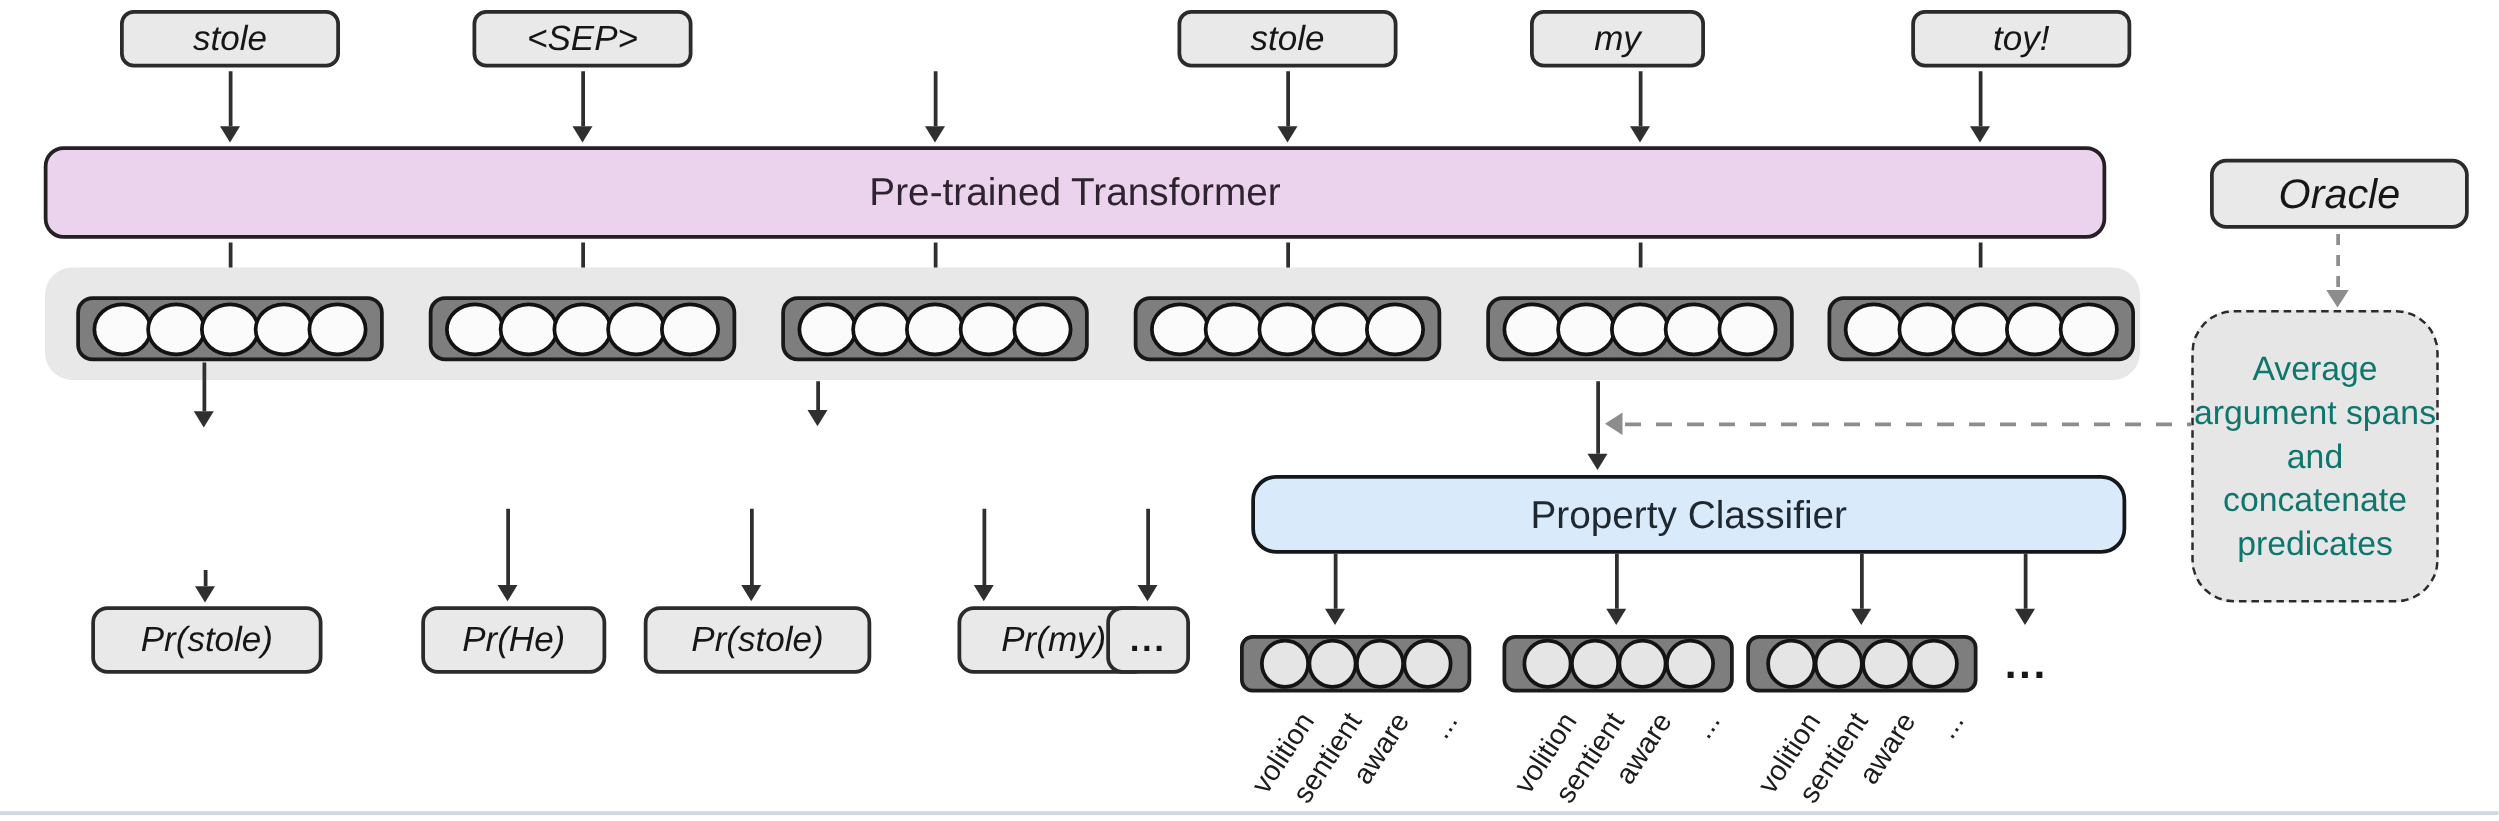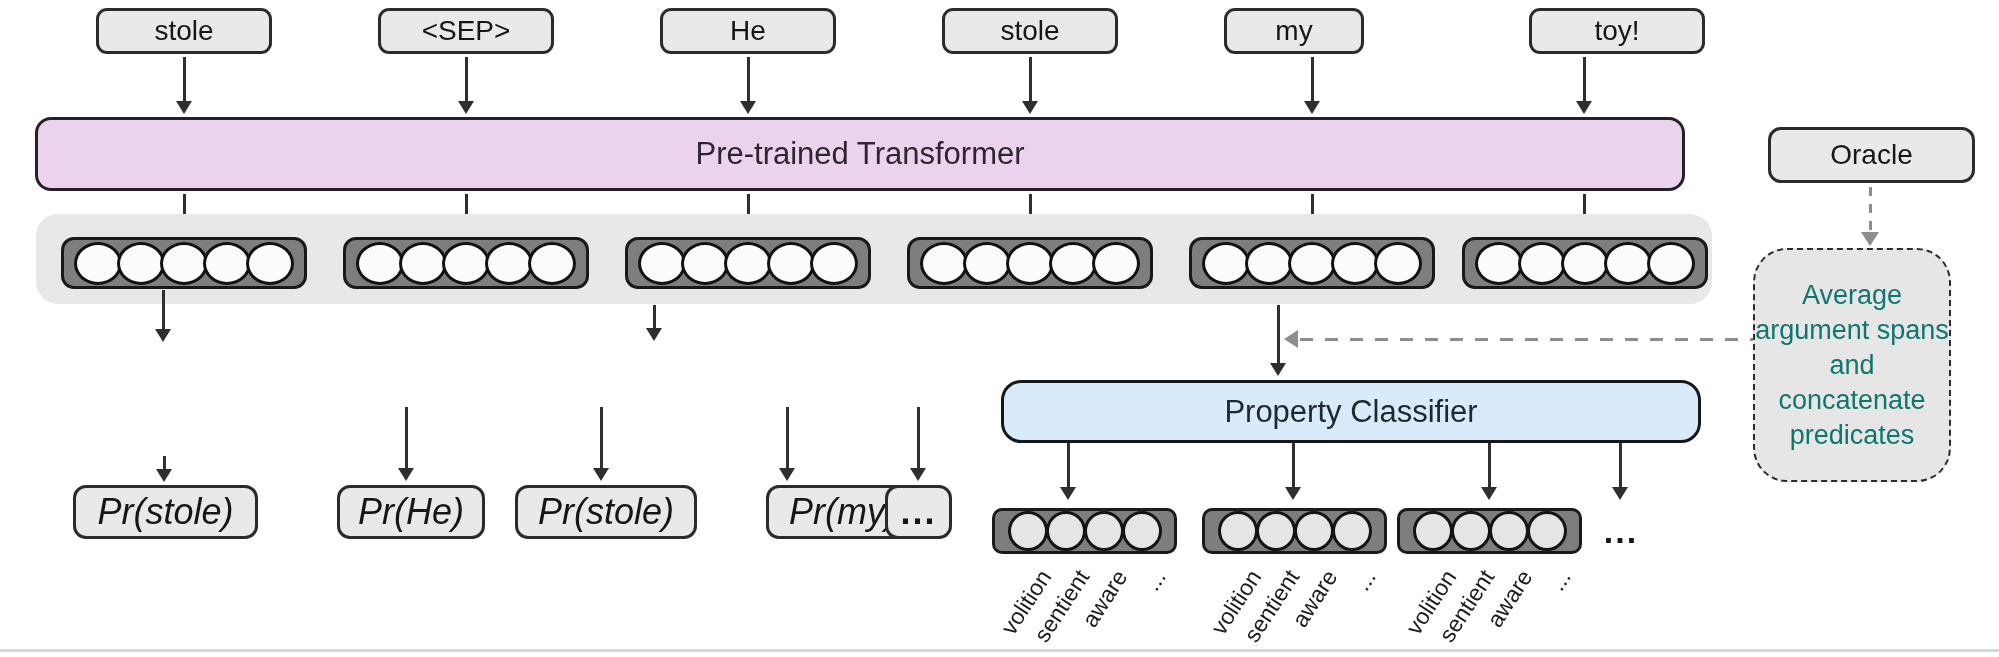--- a/index.html
+++ b/index.html
@@ -5,26 +5,26 @@
   html,body{margin:0;padding:0;background:#ffffff;}
   .stage{
     position:relative;width:1999px;height:657px;background:#ffffff;overflow:hidden;
     font-family:"Liberation Sans","DejaVu Sans",sans-serif;
   }
   
   .gbox{
     position:absolute;box-sizing:border-box;height:46px;
     background:#e9e9e9;border:3px solid #2b2b2b;border-radius:11px;
     display:flex;align-items:center;justify-content:center;
-    font-size:28px;color:#161616;white-space:nowrap;
+    font-size:28px;color:#161616;white-space:nowrap;font-style:italic;
   }
   .token{top:8px;}
-  .prbox{top:485px;height:54px;font-style:italic;font-size:36px;border-radius:13px;}
+  .prbox{top:485px;height:54px;font-style:italic;font-size:28px;border-radius:13px;}
   .prdots{font-style:normal;font-weight:700;letter-spacing:2px;}
-  .oracle{top:127px;left:1768px;width:207px;height:56px;font-size:28px;border-radius:13px;border-width:3.5px;}
+  .oracle{top:127px;left:1768px;width:207px;height:56px;font-size:33px;border-radius:13px;border-width:3.5px;}
   
   .transformer{
     position:absolute;left:35px;top:117px;width:1650px;height:74px;box-sizing:border-box;
     background:#ecd3ed;border:3.5px solid #242024;border-radius:16px;
     display:flex;align-items:center;justify-content:center;
     font-size:31px;color:#2e2430;
   }
   
   .cls{
     position:absolute;box-sizing:border-box;
@@ -79,21 +79,20 @@
   .bigdots{position:absolute;left:1586px;top:512px;width:70px;text-align:center;font-size:34px;font-weight:700;letter-spacing:2px;color:#161616;}
   .bottom-rule{position:absolute;left:0;top:649px;width:1999px;height:3px;background:#cfd9df;}
 </style>
 </head>
 <body>
 
 <div class="stage">
 
   <div class="gbox token" style="left:96px;width:176px;">stole</div>
   <div class="gbox token" style="left:378px;width:176px;">&lt;SEP&gt;</div>
-  <div class="gbox token" style="left:660px;width:176px;">He</div>
   <div class="gbox token" style="left:942px;width:176px;">stole</div>
   <div class="gbox token" style="left:1224px;width:140px;">my</div>
   <div class="gbox token" style="left:1497px;width:176px;margin-left:32px;">toy!</div>
 
   <div class="varr" style="left:183px;top:57px;height:44px;"></div>
   <div class="varr" style="left:465px;top:57px;height:44px;"></div>
   <div class="varr" style="left:747px;top:57px;height:44px;"></div>
   <div class="varr" style="left:1029px;top:57px;height:44px;"></div>
   <div class="varr" style="left:1311px;top:57px;height:44px;"></div>
   <div class="varr" style="left:1583px;top:57px;height:44px;"></div>

